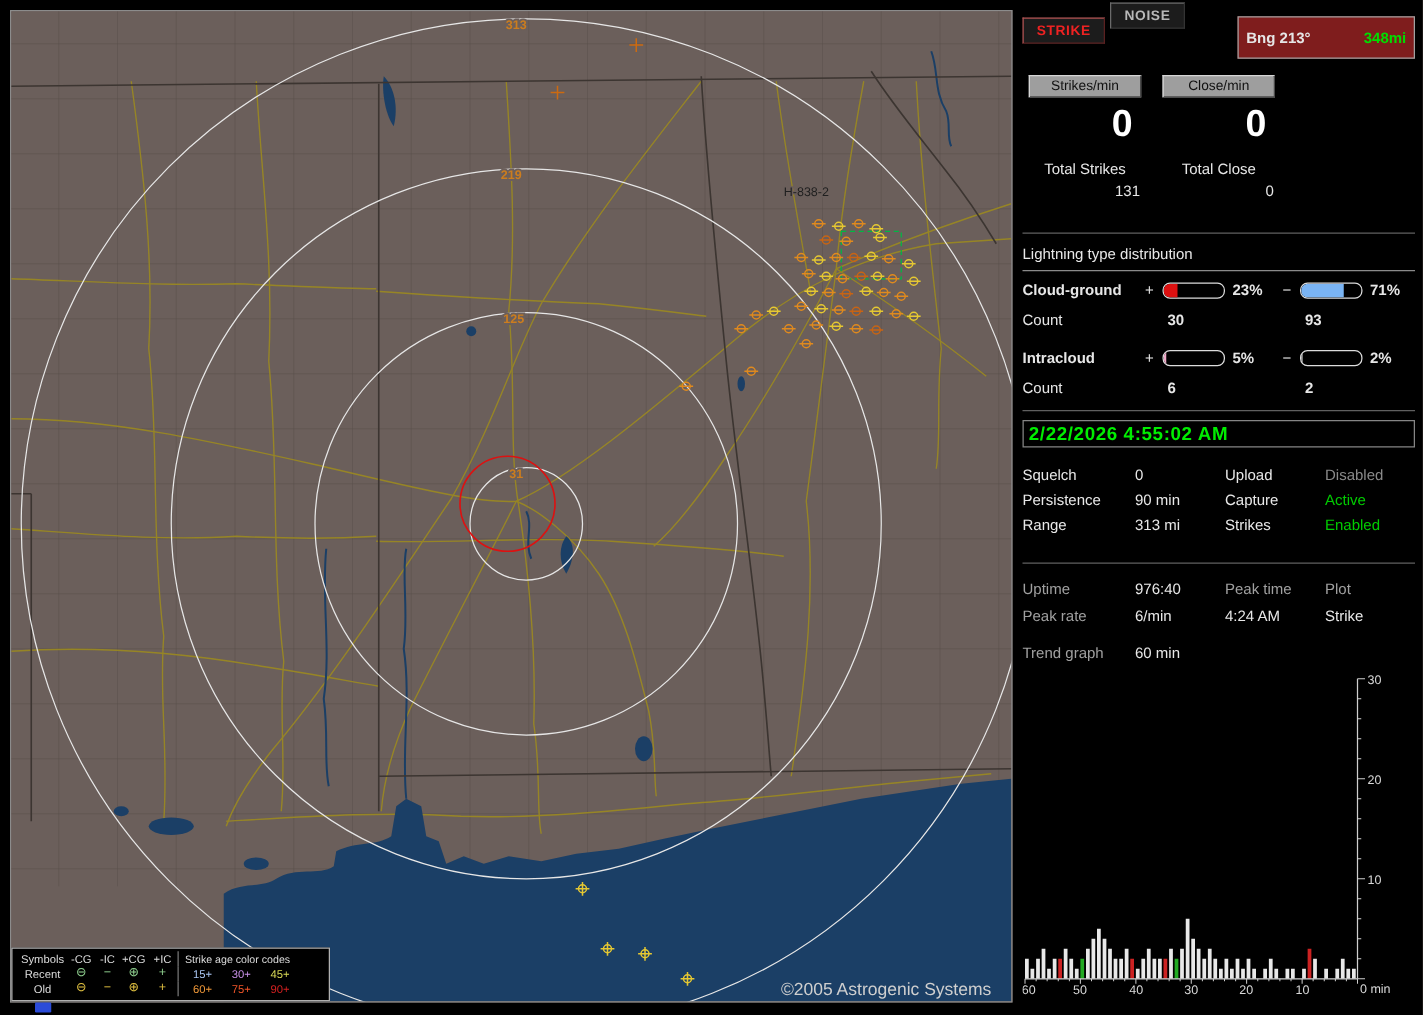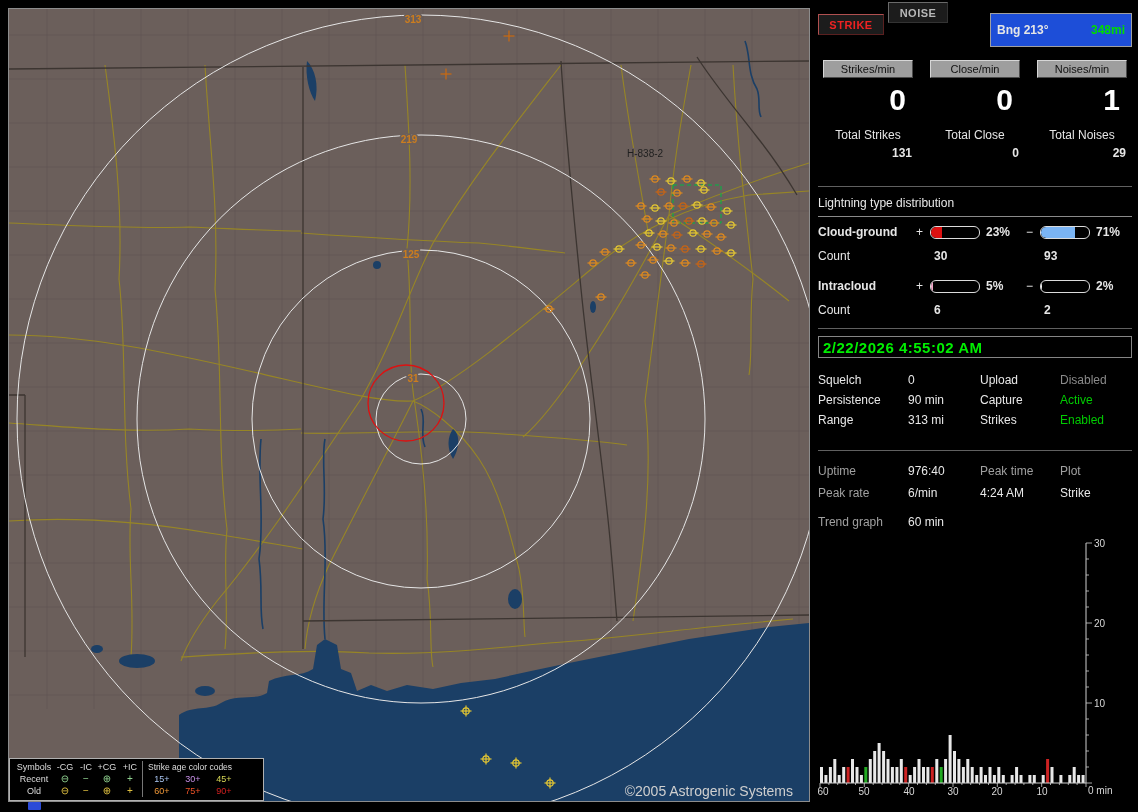--- a/index.html
+++ b/index.html
@@ -32,33 +32,33 @@
                 background:#2b4bd8;border-radius:1px;}
 
   
   .btn{display:flex;align-items:center;justify-content:center;background:#1c1c1c;
        font-weight:bold;font-size:11px;letter-spacing:.5px;border:1px solid;
        border-color:#6a6a6a #333 #333 #6a6a6a;cursor:pointer;}
   #strike-btn{left:818px;top:14px;width:64px;height:19px;color:#ee2222;
               border-color:#b05050 #5a2020 #5a2020 #b05050;}
   #noise-btn{left:888px;top:2px;width:58px;height:19px;color:#b8b8b8;}
   #bng-box{left:990px;top:13px;width:142px;height:21px;border:1px solid #a0a0a0;
-           background:#1d4ed8;display:flex;align-items:center;justify-content:space-between;
+           background:#7f1d1d;display:flex;align-items:center;justify-content:space-between;
            padding:16px 6px;box-sizing:border-box;font-weight:bold;}
   #bng-box .rng{color:#00dd00;}
 
   #counters{left:818px;top:60px;width:314px;display:grid;
             grid-template-columns:100px 100px 100px;gap:7px;}
   .chip{background:#9e9e9e;color:#111;font-size:11px;height:16px;width:88px;
         margin:0 auto;display:flex;align-items:center;justify-content:center;
         border:1px solid;border-color:#d6d6d6 #4a4a4a #4a4a4a #d6d6d6;}
   .bignum{font-size:30px;font-weight:bold;color:#fff;text-align:right;
           padding-right:12px;line-height:1;margin-top:7px;}
   .tot-lbl{text-align:center;margin-top:13px;font-size:12px;}
-  .tot-val{text-align:right;padding-right:6px;margin-top:4px;font-weight:bold;}
+  .tot-val{text-align:right;padding-right:6px;margin-top:4px;font-weight:normal;}
 
   .sep{position:absolute;left:818px;width:314px;height:1px;background:#606060;}
 
   #dist-title{left:818px;top:196px;font-size:12px;color:#e8e8e8;}
   .dist-grid{position:absolute;left:818px;width:314px;display:grid;
              grid-template-columns:98px 14px 52px 44px 14px 52px 40px;
              align-items:center;height:16px;}
   .dist-lbl{font-weight:bold;}
   .bar{width:48px;height:11px;border:1px solid #dcdcdc;border-radius:6px;
        background:#000;overflow:hidden;}
@@ -412,26 +412,20 @@
       <div class="chip">Strikes/min</div>
       <div class="bignum">0</div>
       <div class="tot-lbl">Total Strikes</div>
       <div class="tot-val">131</div>
     </div>
     <div>
       <div class="chip">Close/min</div>
       <div class="bignum">0</div>
       <div class="tot-lbl">Total Close</div>
       <div class="tot-val">0</div>
-    </div>
-    <div>
-      <div class="chip">Noises/min</div>
-      <div class="bignum">1</div>
-      <div class="tot-lbl">Total Noises</div>
-      <div class="tot-val">29</div>
     </div>
   </div>
 
   <div class="sep" style="top:186px"></div>
 
   <div class="abs" id="dist-title">Lightning type distribution</div>
   <div class="sep" style="top:216px;background:#8a8a8a"></div>
 
   <div class="dist-grid" style="top:224px">
     <span class="dist-lbl">Cloud-ground</span>

